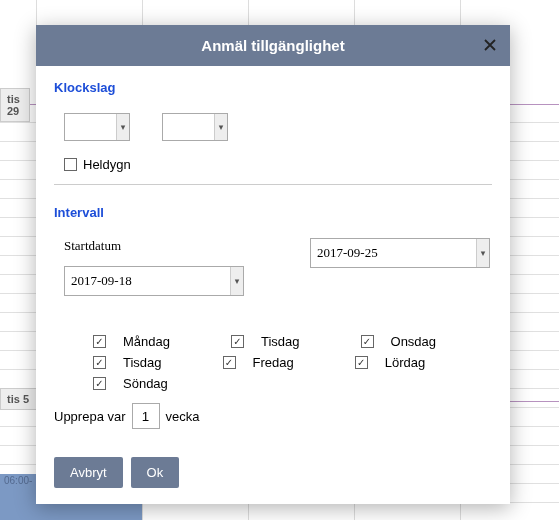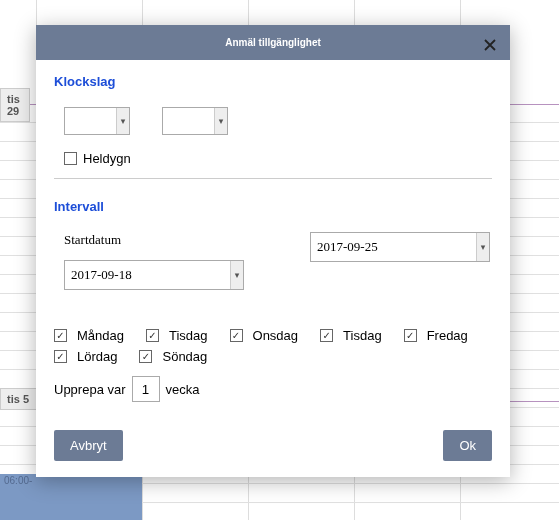--- a/index.html
+++ b/index.html
@@ -58,21 +58,21 @@
     }
     .modal-header {
       background: #6c7b95;
       color: #fff;
       padding: 12px 14px;
       position: relative;
     }
     .modal-title {
       text-align: center;
       font-weight: bold;
-      font-size: 10px;
+      font-size: 15px;
     }
     .modal-close {
       position: absolute;
       right: 10px; top: 10px;
       width: 20px; height: 20px;
       cursor: pointer;
       display: flex;
       align-items: center;
       justify-content: center;
       color: #333;
@@ -117,22 +117,23 @@
     .date-label { margin-bottom: 12px; margin-left: 10px; }
     .weekday-row {
       display: flex;
       flex-wrap: wrap;
       row-gap: 6px;
       margin-bottom: 12px;
     }
     .weekday-item {
       display: flex;
       align-items: center;
-      gap: 10px;
+      gap: 17px;
       margin-right: 22px;
+      margin-left: 39px;
     }
     .chk {
       width: 13px; height: 13px;
       border: 1px solid #666;
       background: #fff;
       display: inline-flex;
       align-items: center;
       justify-content: center;
       font-size: 10px;
       cursor: pointer;
@@ -148,21 +149,21 @@
       gap: 6px;
       margin-bottom: 28px;
     }
     .repeat-input {
       width: 28px; height: 26px;
       border: 1px solid #aaa;
       text-align: center;
     }
     .footer {
       display: flex;
-      justify-content: space-between;
+      justify-content: flex-start;
       gap: 8px;
     }
     .btn {
       background: #6c7b95;
       color: #fff;
       border: none;
       padding: 8px 16px;
       cursor: pointer;
       font-size: 13px;
       border-radius: 2px;

